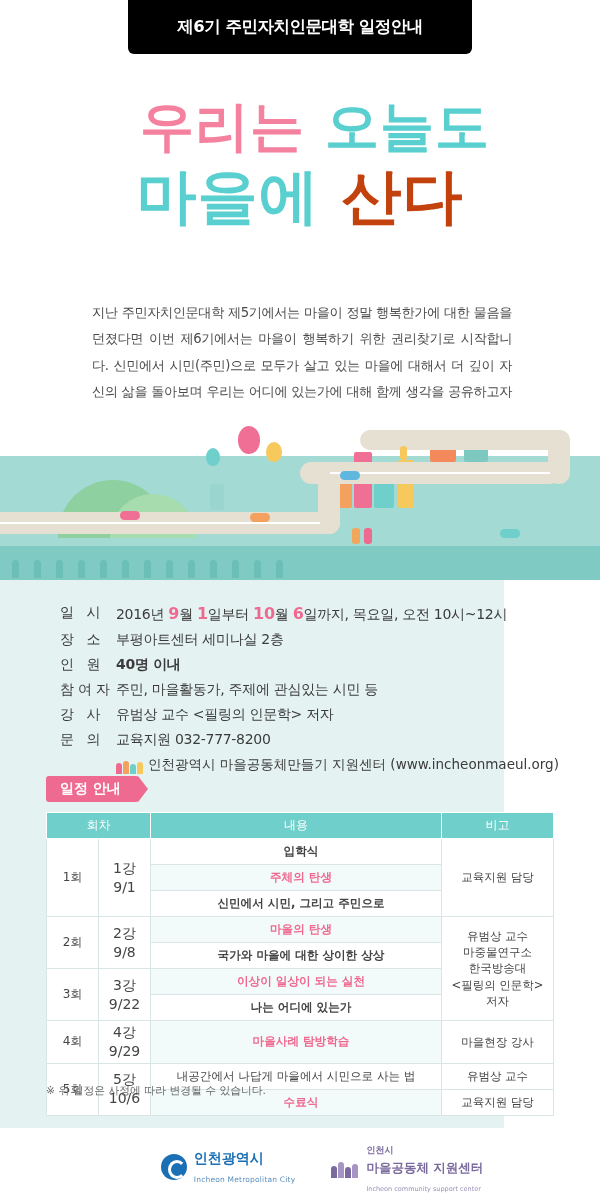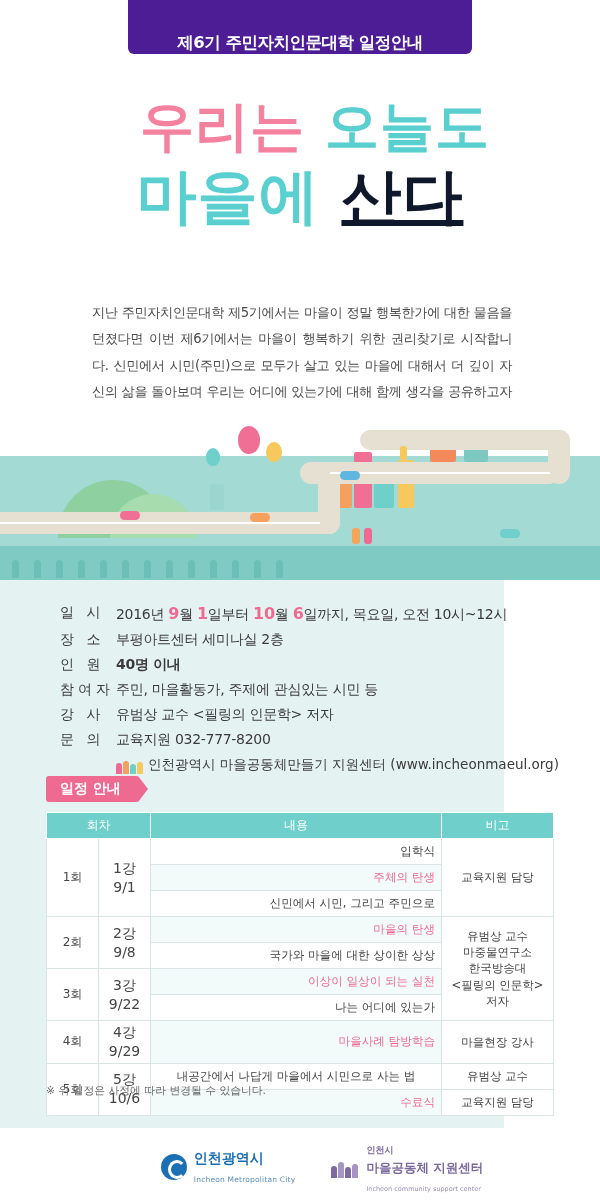--- a/index.html
+++ b/index.html
@@ -10,43 +10,43 @@
     position: relative;
     overflow: hidden;
     color: #333;
   }
   .poster { position: relative; width: 600px; height: 1200px; background: #fff; }
 
   
   .ribbon-wrap { position: absolute; top: 0; left: 0; width: 600px; height: 62px; }
   .ribbon {
     position: absolute; top: 0; left: 128px; width: 344px; height: 54px;
-    background: #4c1d95;
-    display: flex; align-items: flex-end; justify-content: center;
+    background: #000000;
+    display: flex; align-items: center; justify-content: center;
     border-bottom-left-radius: 6px; border-bottom-right-radius: 6px;
   }
   .ribbon-text {
     color: #fff; font-size: 16.5px; font-weight: bold; letter-spacing: -0.5px;
   }
   .ribbon::before, .ribbon::after {
     content: ""; position: absolute; top: 0; width: 0; height: 0;
   }
 
   
   .title-block { position: absolute; top: 96px; left: 0; width: 600px; text-align: center; }
   .title-line1 {
     font-size: 54px; font-weight: bold; color: #59cfd0; letter-spacing: 1px;
     line-height: 1.15; text-shadow: 2px 2px 0 #ffffff;
   }
   .title-line1 .pink { color: #f4829f; margin-left: 30px; }
   .title-line2 {
     font-size: 60px; font-weight: bold; color: #59cfd0; letter-spacing: 1px;
     line-height: 1.15; margin-top: 4px;
   }
-  .title-line2 .pink { color: #0f172a; text-decoration: underline; }
+  .title-line2 .pink { color: #c2410c; }
 
   
   .intro {
     position: absolute; top: 300px; left: 92px; width: 420px;
     font-size: 13.2px; line-height: 2.0; color: #4a4a4a; letter-spacing: -0.4px;
     text-align: justify;
   }
 
   
   .scene {
@@ -125,21 +125,21 @@
     font-size: 11.6px; color: #444;
   }
   table.sched th {
     background: #6ecfcb; color: #fff; font-weight: normal; height: 26px;
     border: 1px solid #ffffff; font-size: 12px;
   }
   table.sched td {
     border: 1px solid #d9e6e5; height: 26px; text-align: center; padding: 2px 6px;
     vertical-align: middle;
   }
-  table.sched td.left { text-align: right; padding-left: 16px; }
+  table.sched td.left { text-align: center; padding-left: 16px; font-weight: bold; }
   td.sess { width: 52px; font-size: 12px; }
   td.lect { width: 52px; font-size: 14px; line-height:1.35; }
   td.note { width: 112px; font-size: 11.5px; line-height: 1.4; }
   .cell-pink { color: #ef6a91; }
   .row-tint { background: #f2fbfa; }
 
   .foot-note {
     position: absolute; top: 504px; left: 46px; font-size: 10.8px; color: #666;
   }
 

